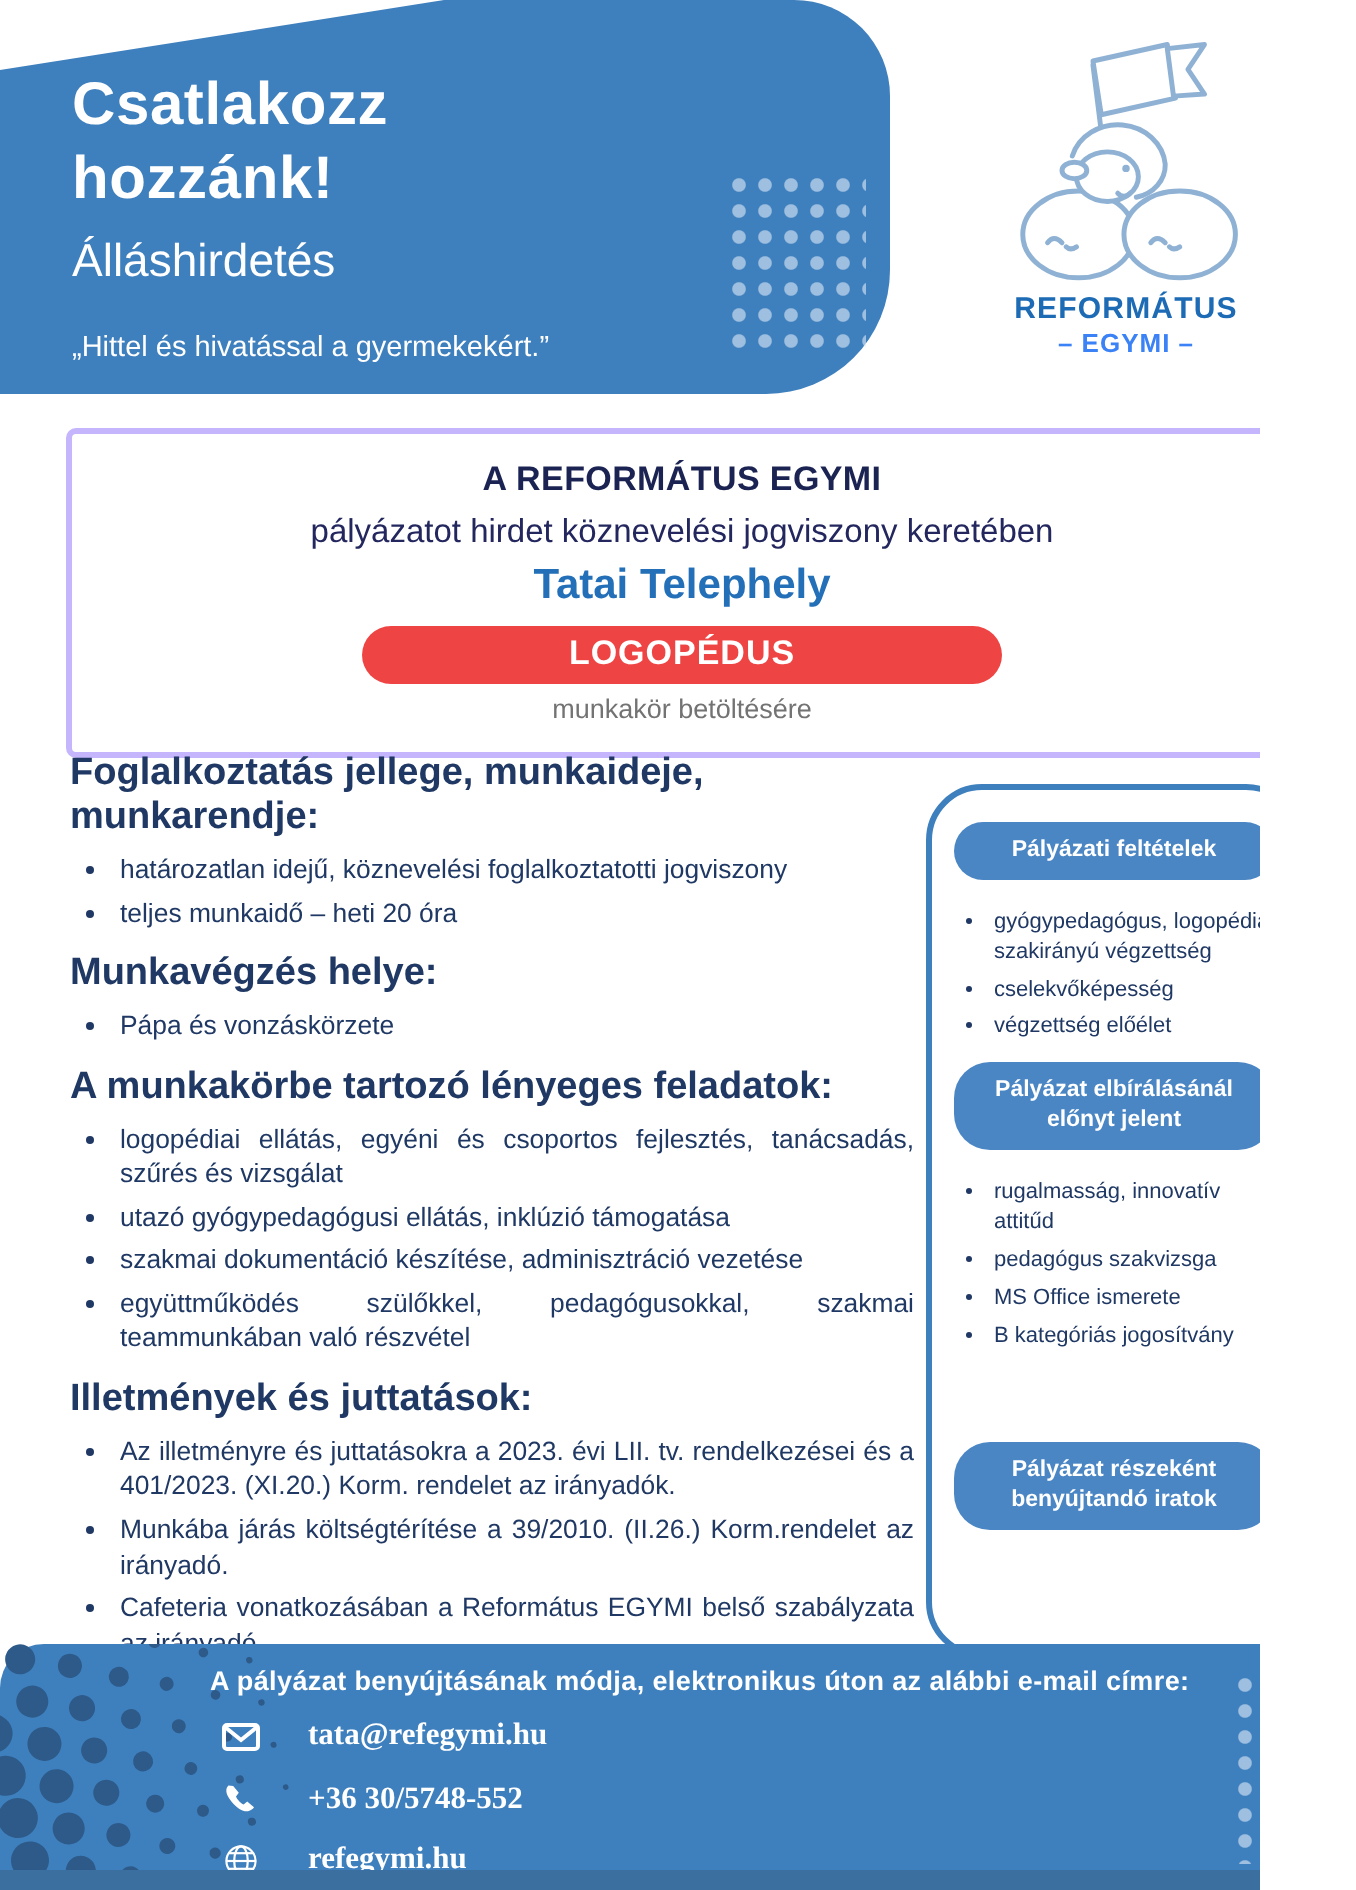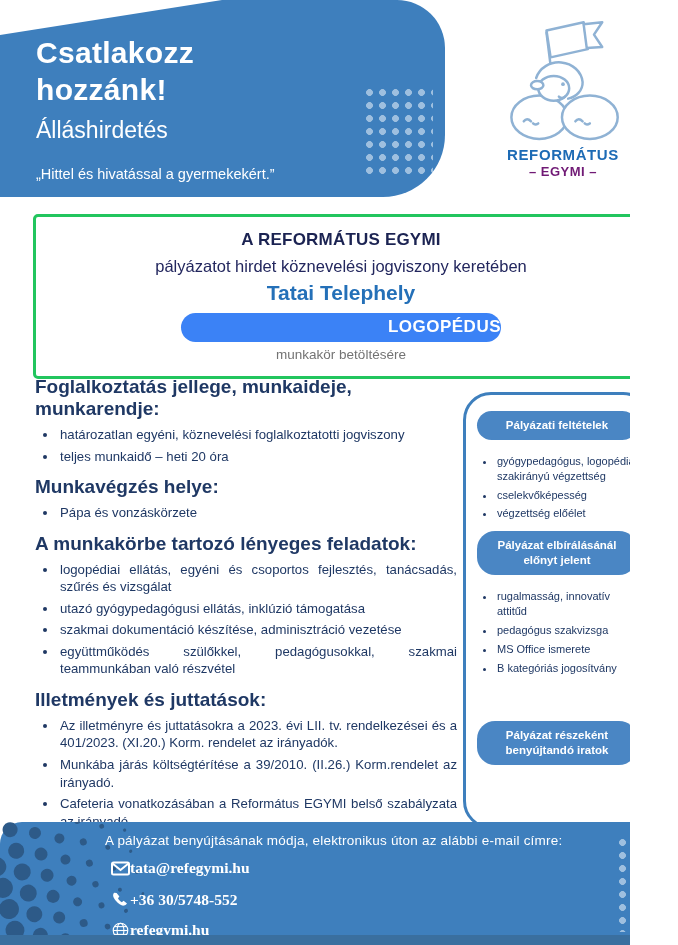--- a/index.html
+++ b/index.html
@@ -16,31 +16,31 @@
   .header-subtitle{margin-top:9px;font-size:23px;font-weight:400;}
   .header-quote{margin-top:22px;font-size:14.5px;}
   .dotgrid{background-image:radial-gradient(circle,rgba(222,234,246,.6) 3.1px,transparent 3.7px);
            background-size:13px 13px;}
   .dots-header{position:absolute;left:363px;top:86px;width:70px;height:94px;}
 
   
   .logo{position:absolute;left:468px;top:14px;width:190px;text-align:center;}
   .logo svg{display:block;margin:0 auto;}
   .logo-name{margin-top:4px;font-size:15px;font-weight:bold;color:#1d6bb5;letter-spacing:.6px;}
-  .logo-sub{font-size:13px;font-weight:bold;color:#701a75;letter-spacing:.5px;margin-top:1px;}
+  .logo-sub{font-size:13px;font-weight:bold;color:#3b82f6;letter-spacing:.5px;margin-top:1px;}
 
   
   .intro-box{position:absolute;left:33px;top:214px;width:610px;height:146px;
-             border:3px solid #22c55e;border-radius:5px;text-align:center;padding-top:13px;}
+             border:3px solid #c4b5fd;border-radius:5px;text-align:center;padding-top:13px;}
   .intro-org{font-size:17px;font-weight:800;color:#1b2352;letter-spacing:.2px;}
   .intro-announce{margin-top:7px;font-size:16.5px;color:#23275e;}
   .intro-site{margin-top:5px;font-size:21px;font-weight:bold;color:#2470b8;}
-  .intro-pill{display:block;width:320px;margin:8px auto 0;background:#3b82f6;color:#fff;
+  .intro-pill{display:block;width:320px;margin:8px auto 0;background:#ef4444;color:#fff;
               border-radius:999px;font-size:17px;font-weight:bold;letter-spacing:.5px;
-              padding:4px 0 5px;text-align:right;}
+              padding:4px 0 5px;}
   .intro-suffix{margin-top:5px;font-size:13.5px;color:#737373;}
 
   
   .left-col{position:absolute;left:35px;top:376px;width:422px;}
   .l-heading{font-size:19px;font-weight:bold;margin:11px 0 6px;}
   .left-col section:first-child .l-heading{margin-top:0;}
   .l-list{margin:0;padding:0 0 0 23px;list-style:disc outside;}
   .l-list li{font-size:13.2px;line-height:1.33;margin-bottom:4px;text-align:justify;
              padding-left:2px;}
 
@@ -53,23 +53,23 @@
           line-height:1.3;padding:7px 4px;}
   .r-list{margin:14px 0 10px;padding:0 0 0 20px;list-style:disc outside;}
   .r-list li{font-size:11px;line-height:1.35;margin-bottom:4px;padding-left:1px;}
   .r-gap{margin-top:46px;}
 
   
   .footer{position:absolute;left:0;top:822px;width:678px;height:123px;background:#3e7fbd;
           border-radius:22px 22px 0 0;color:#fff;}
   .halftone{position:absolute;left:0;top:0;}
   .dots-footer{position:absolute;right:4px;top:14px;width:58px;height:96px;}
-  .f-heading{position:absolute;left:105px;top:11px;font-size:13.5px;font-weight:normal;
+  .f-heading{position:absolute;left:105px;top:11px;font-size:13.5px;font-weight:bold;
              letter-spacing:.2px;}
-  .f-row{position:absolute;left:110px;display:flex;align-items:flex-end;gap:0;}
+  .f-row{position:absolute;left:110px;display:flex;align-items:flex-end;gap:24px;}
   .f-row-0{top:37px;} .f-row-1{top:69px;} .f-row-2{top:99px;}
   .f-value{font-family:"Liberation Serif",serif;font-weight:bold;font-size:15.5px;}
   .f-strip{position:absolute;left:0;bottom:0;width:100%;height:10px;background:#3a6f9f;}
   .f-icon{width:20px;height:18px;display:flex;align-items:center;justify-content:center;}
 </style>
 </head>
 <body>
 
 <div class="page">
 
@@ -116,21 +116,21 @@
     <div class="intro-site">Tatai Telephely</div>
     <span class="intro-pill">LOGOPÉDUS</span>
     <div class="intro-suffix">munkakör betöltésére</div>
   </div>
 
   <div class="left-col">
 
     <section>
       <div class="l-heading">Foglalkoztatás jellege, munkaideje, munkarendje:</div>
       <ul class="l-list">
-        <li>határozatlan egyéni, köznevelési foglalkoztatotti jogviszony</li>
+        <li>határozatlan idejű, köznevelési foglalkoztatotti jogviszony</li>
         <li>teljes munkaidő – heti 20 óra</li>
       </ul>
     </section>
 
     <section>
       <div class="l-heading">Munkavégzés helye:</div>
       <ul class="l-list">
         <li>Pápa és vonzáskörzete</li>
       </ul>
     </section>

